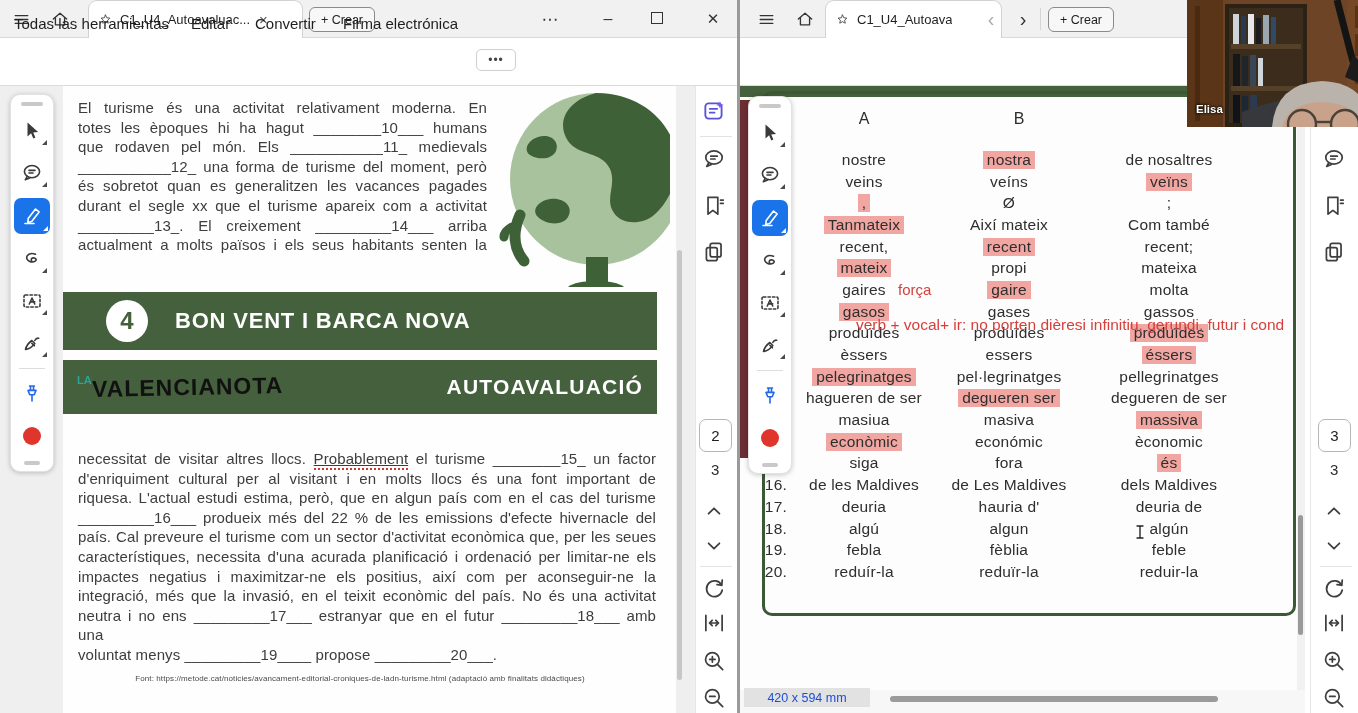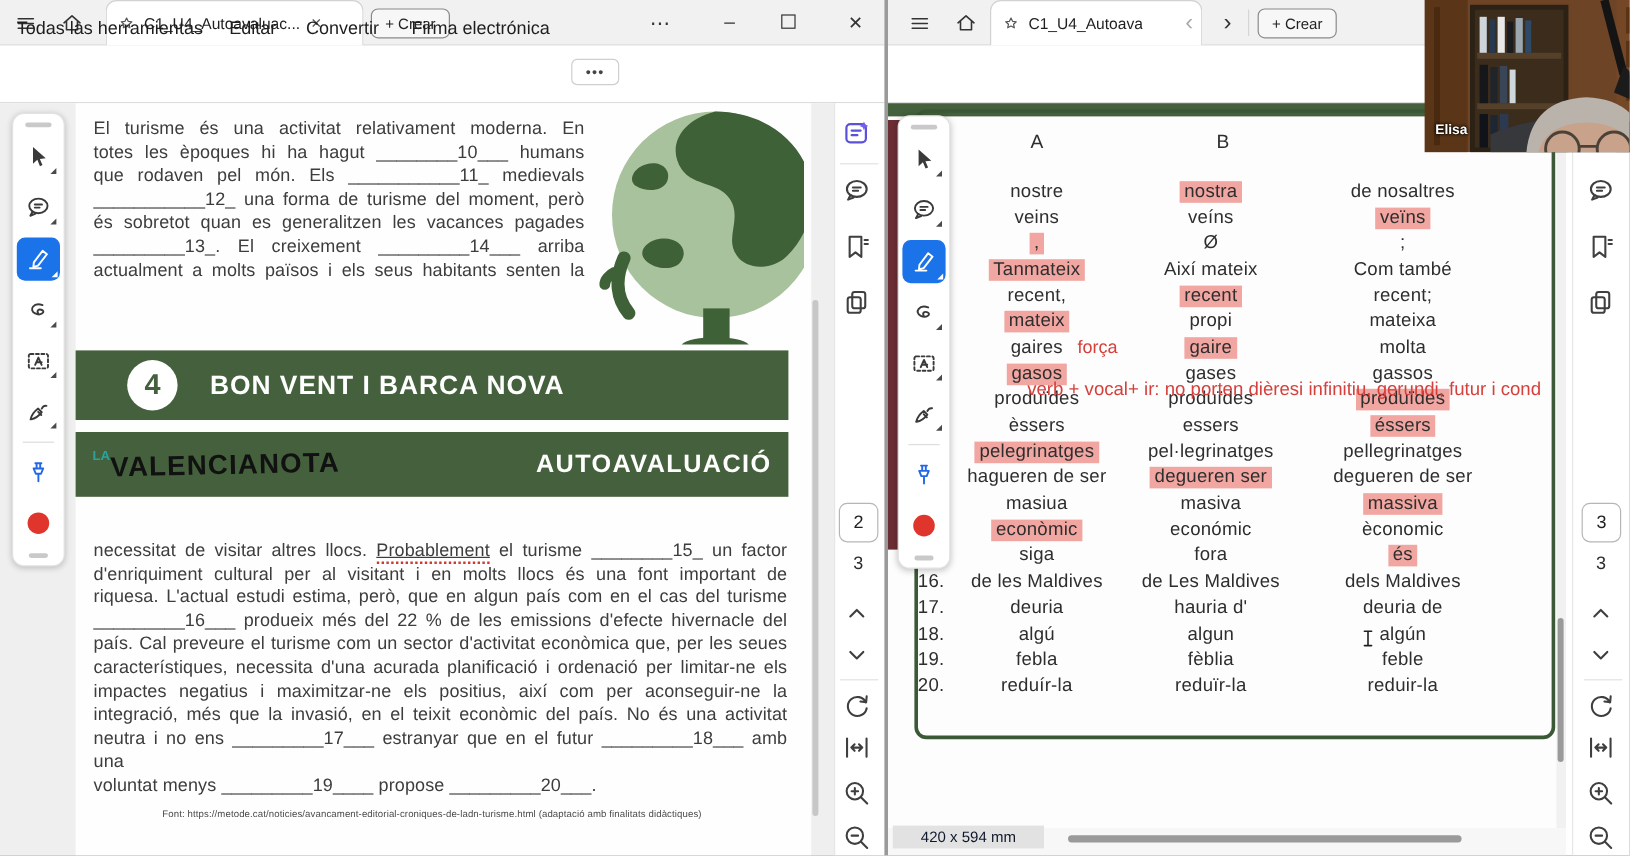--- a/index.html
+++ b/index.html
@@ -62,21 +62,21 @@
                grid-template-columns:32px 140px 150px 170px;grid-auto-rows:21.7px;z-index:5}
   .trow{display:contents}
   .tcell{display:flex;align-items:center;justify-content:center;font-size:15.5px;color:#2e2e2e;
          letter-spacing:.2px;white-space:nowrap}
   .tcell.tnum{justify-content:flex-end;padding-right:3px}
   .tcell>span{padding:0 4px}
   .tcell>span.hl{background:#f1a6a1}
   .colhead{position:absolute;font-size:16px;color:#2e2e2e;text-align:center;z-index:5}
   .redann{position:absolute;color:#d5403c;font-size:15px;white-space:nowrap;z-index:6}
   .statusbox{background:#e2e2e2;display:flex;align-items:center;justify-content:center;
-             font-size:12.5px;color:#0f172a}
+             font-size:12.5px;color:#1d4ed8}
   .sbarv{background:#9a9a9a;border-radius:3px}
   .sbart{background:#f1f1f1}
   .elisatag{color:#fff;font-size:11.5px;font-weight:bold;text-shadow:0 0 3px #000,0 0 2px #000}
   .winctl{font-size:14px;color:#333;display:flex;align-items:center;justify-content:center}
 </style>
 </head>
 <body>
 
 <svg width="0" height="0" style="position:absolute">
   <defs>
@@ -208,20 +208,21 @@
       <rect x="88" y="170" width="22" height="26" fill="#3f6138"></rect>
       <path d="M70 200c8-8 48-8 56 0z" fill="#3f6138"></path>
     </svg>
 
     <div class="abs" style="left:78px;top:98px;width:409px">
       <div class="docline">El turisme és una activitat relativament moderna. En</div>
       <div class="docline">totes les èpoques hi ha hagut ________10___ humans</div>
       <div class="docline">que rodaven pel món. Els ___________11_ medievals</div>
       <div class="docline">___________12_ una forma de turisme del moment, però</div>
       <div class="docline">és sobretot quan es generalitzen les vacances pagades</div>
+      <div class="docline">durant el segle xx que el turisme apareix com a activitat</div>
       <div class="docline">_________13_. El creixement _________14___ arriba</div>
       <div class="docline">actualment a molts països i els seus habitants senten la</div>
     </div>
 
     <div class="abs banner" style="left:63px;top:292px;width:594px;height:58px;padding-left:43px;gap:27px">
       <div class="bcircle">
           <span>4</span>
         </div>
       <div class="btitle">BON VENT I BARCA NOVA</div>
     </div>

